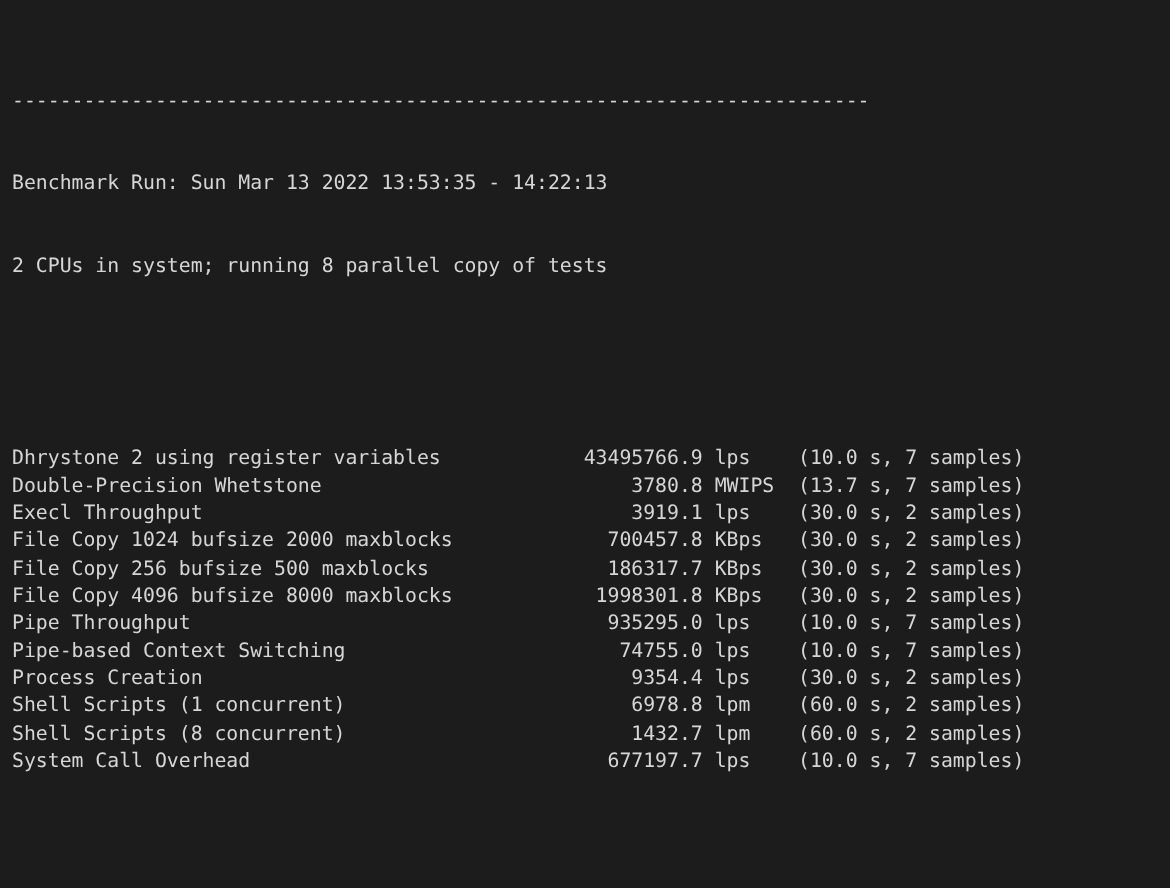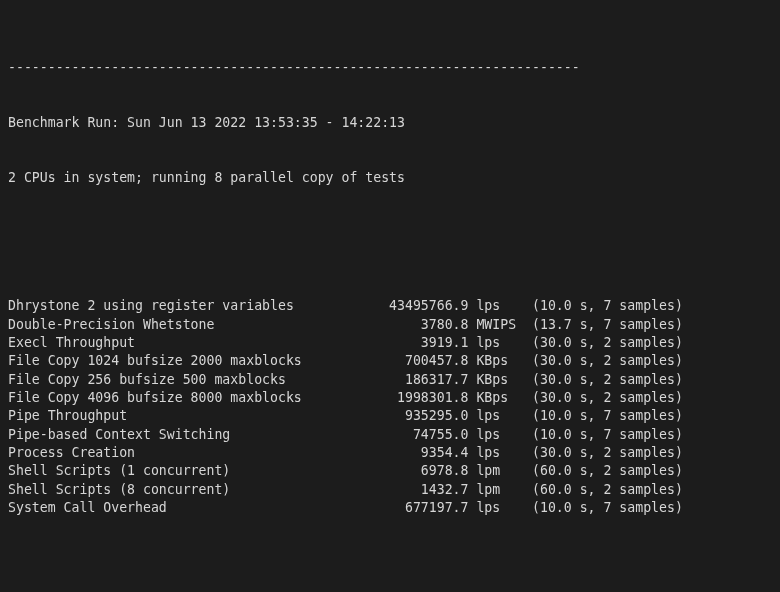--- a/index.html
+++ b/index.html
@@ -46,21 +46,21 @@
     font-weight: 400;
     z-index: 5;
   }
 </style>
 </head>
 <body>
 
 <div id="terminal">
 
   <div class="line">------------------------------------------------------------------------</div>
-  <div class="line">Benchmark Run: Sun Jun 13 2022 13:53:35 - 14:22:13</div>
+  <div class="line">Benchmark Run: Sun Mar 13 2022 13:53:35 - 14:22:13</div>
   <div class="line">2 CPUs in system; running 8 parallel copy of tests</div>
   <div class="blank"></div>
 
   <div id="results-block"><div class="line">Dhrystone 2 using register variables            43495766.9 lps    (10.0 s, 7 samples)</div><div class="line">Double-Precision Whetstone                          3780.8 MWIPS  (13.7 s, 7 samples)</div><div class="line">Execl Throughput                                    3919.1 lps    (30.0 s, 2 samples)</div><div class="line">File Copy 1024 bufsize 2000 maxblocks             700457.8 KBps   (30.0 s, 2 samples)</div><div class="line">File Copy 256 bufsize 500 maxblocks               186317.7 KBps   (30.0 s, 2 samples)</div><div class="line">File Copy 4096 bufsize 8000 maxblocks            1998301.8 KBps   (30.0 s, 2 samples)</div><div class="line">Pipe Throughput                                   935295.0 lps    (10.0 s, 7 samples)</div><div class="line">Pipe-based Context Switching                       74755.0 lps    (10.0 s, 7 samples)</div><div class="line">Process Creation                                    9354.4 lps    (30.0 s, 2 samples)</div><div class="line">Shell Scripts (1 concurrent)                        6978.8 lpm    (60.0 s, 2 samples)</div><div class="line">Shell Scripts (8 concurrent)                        1432.7 lpm    (60.0 s, 2 samples)</div><div class="line">System Call Overhead                              677197.7 lps    (10.0 s, 7 samples)</div></div>
 
   <div class="blank"></div>
 
   
 
 </div>

